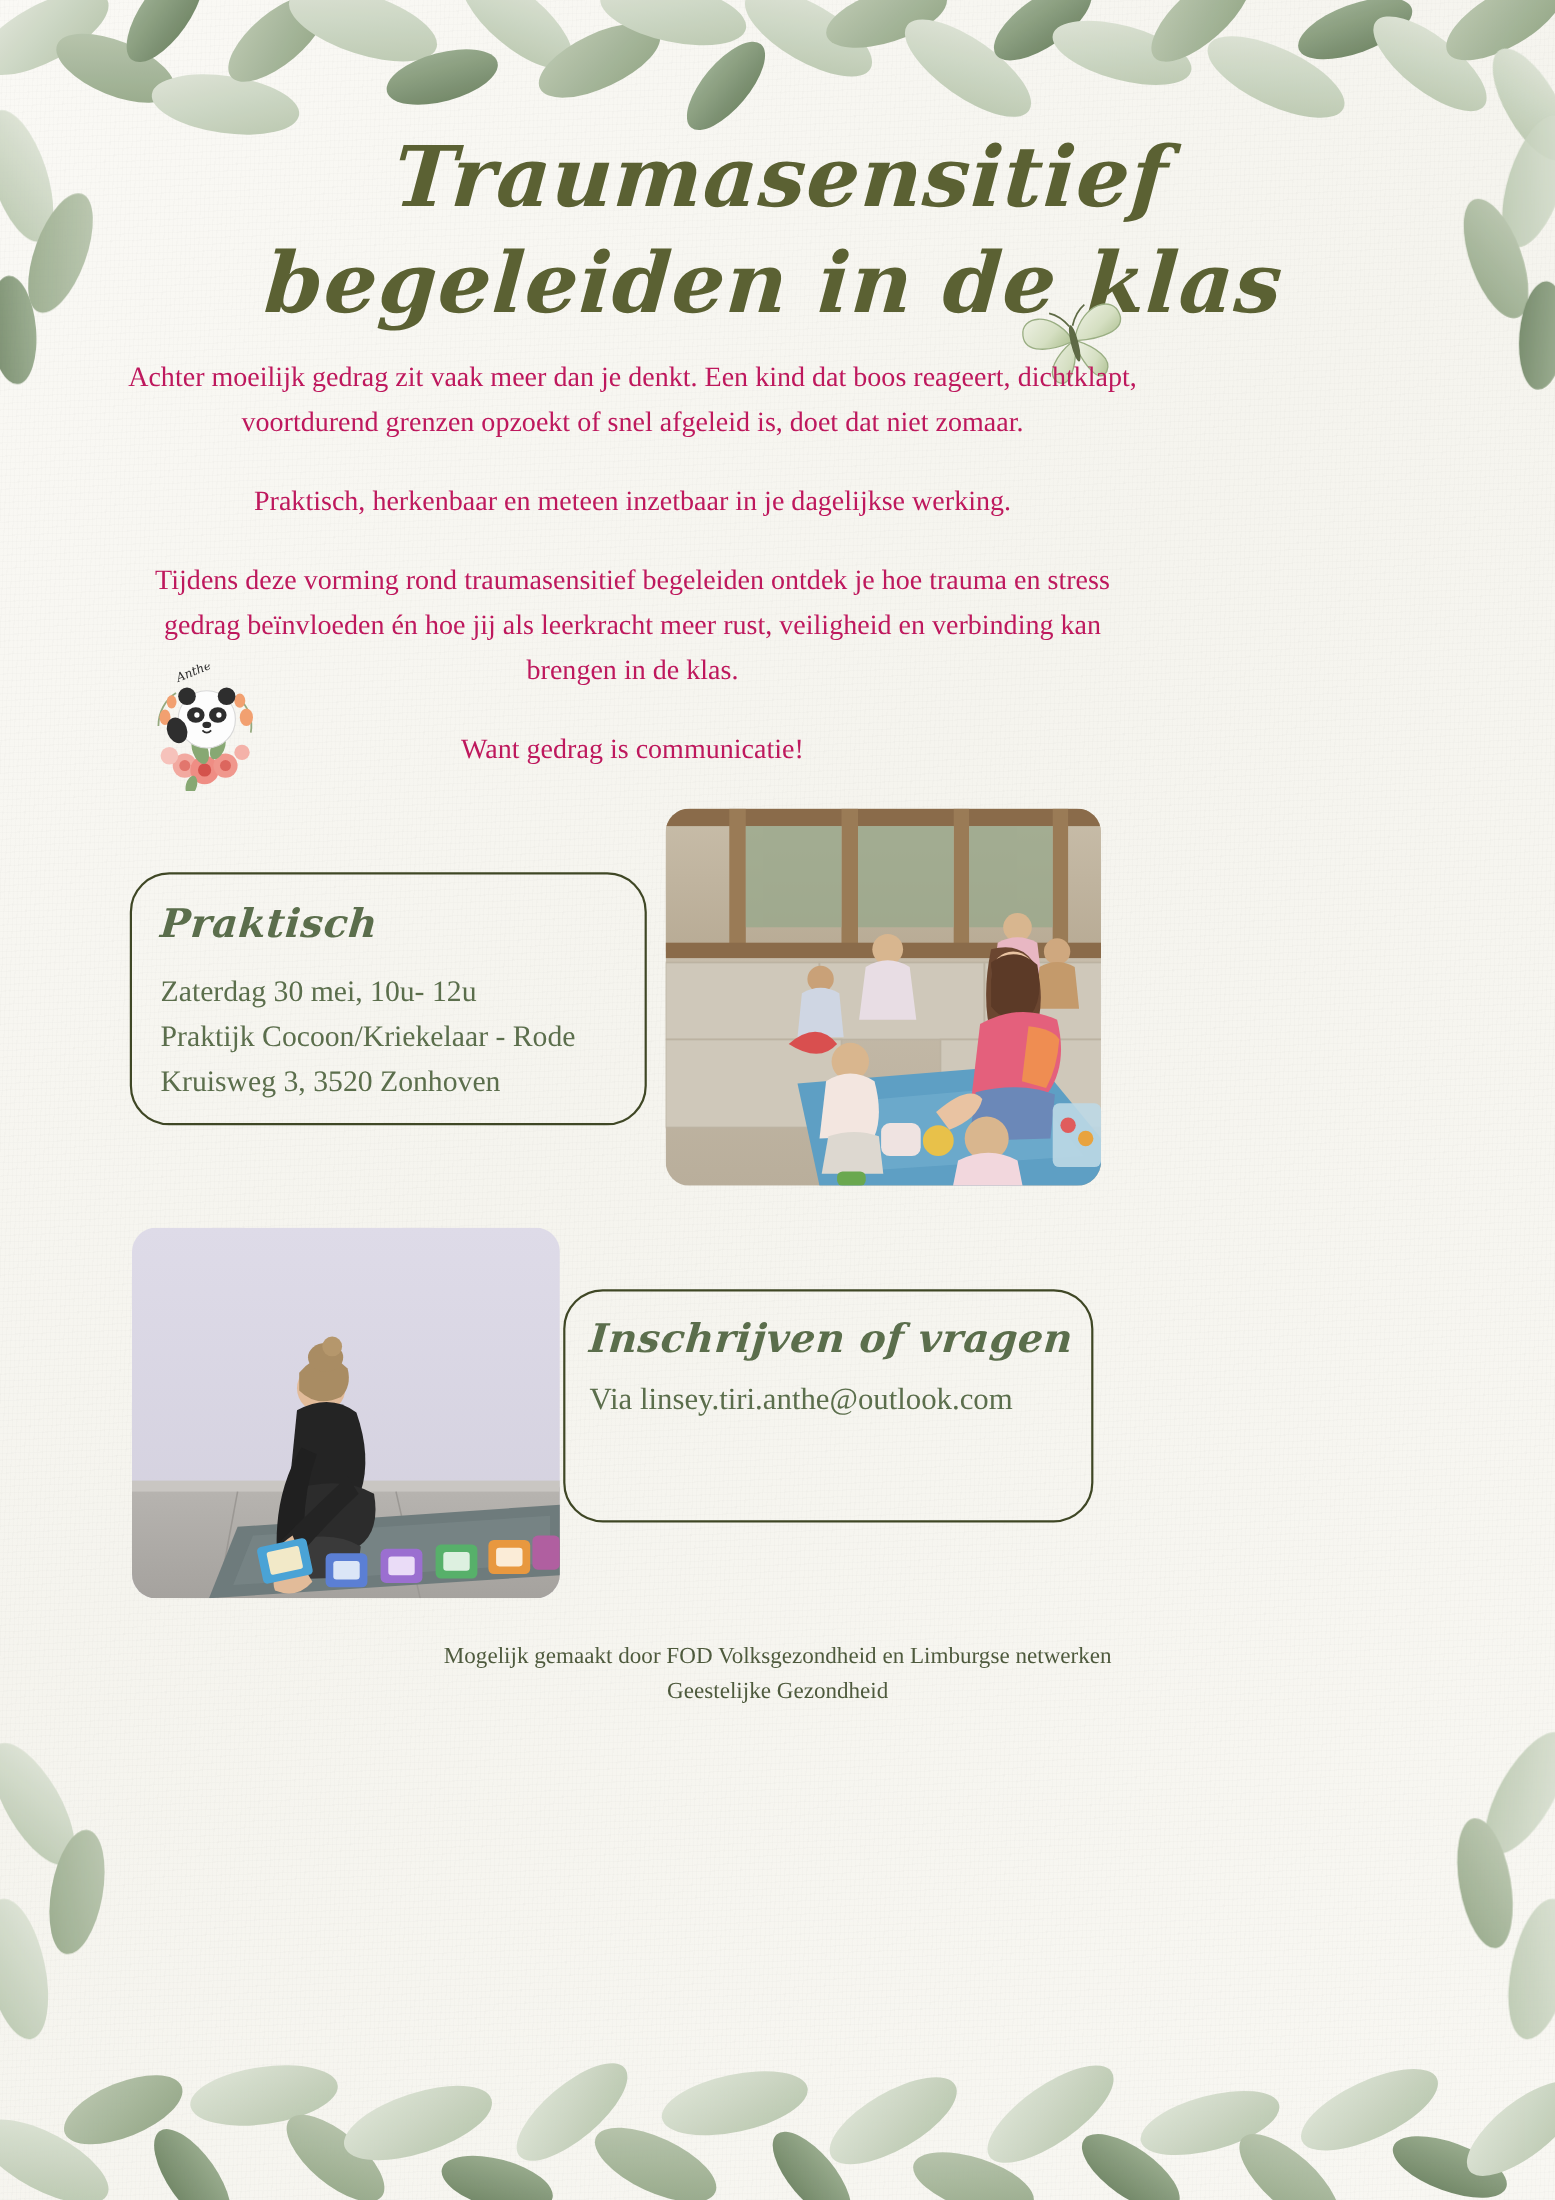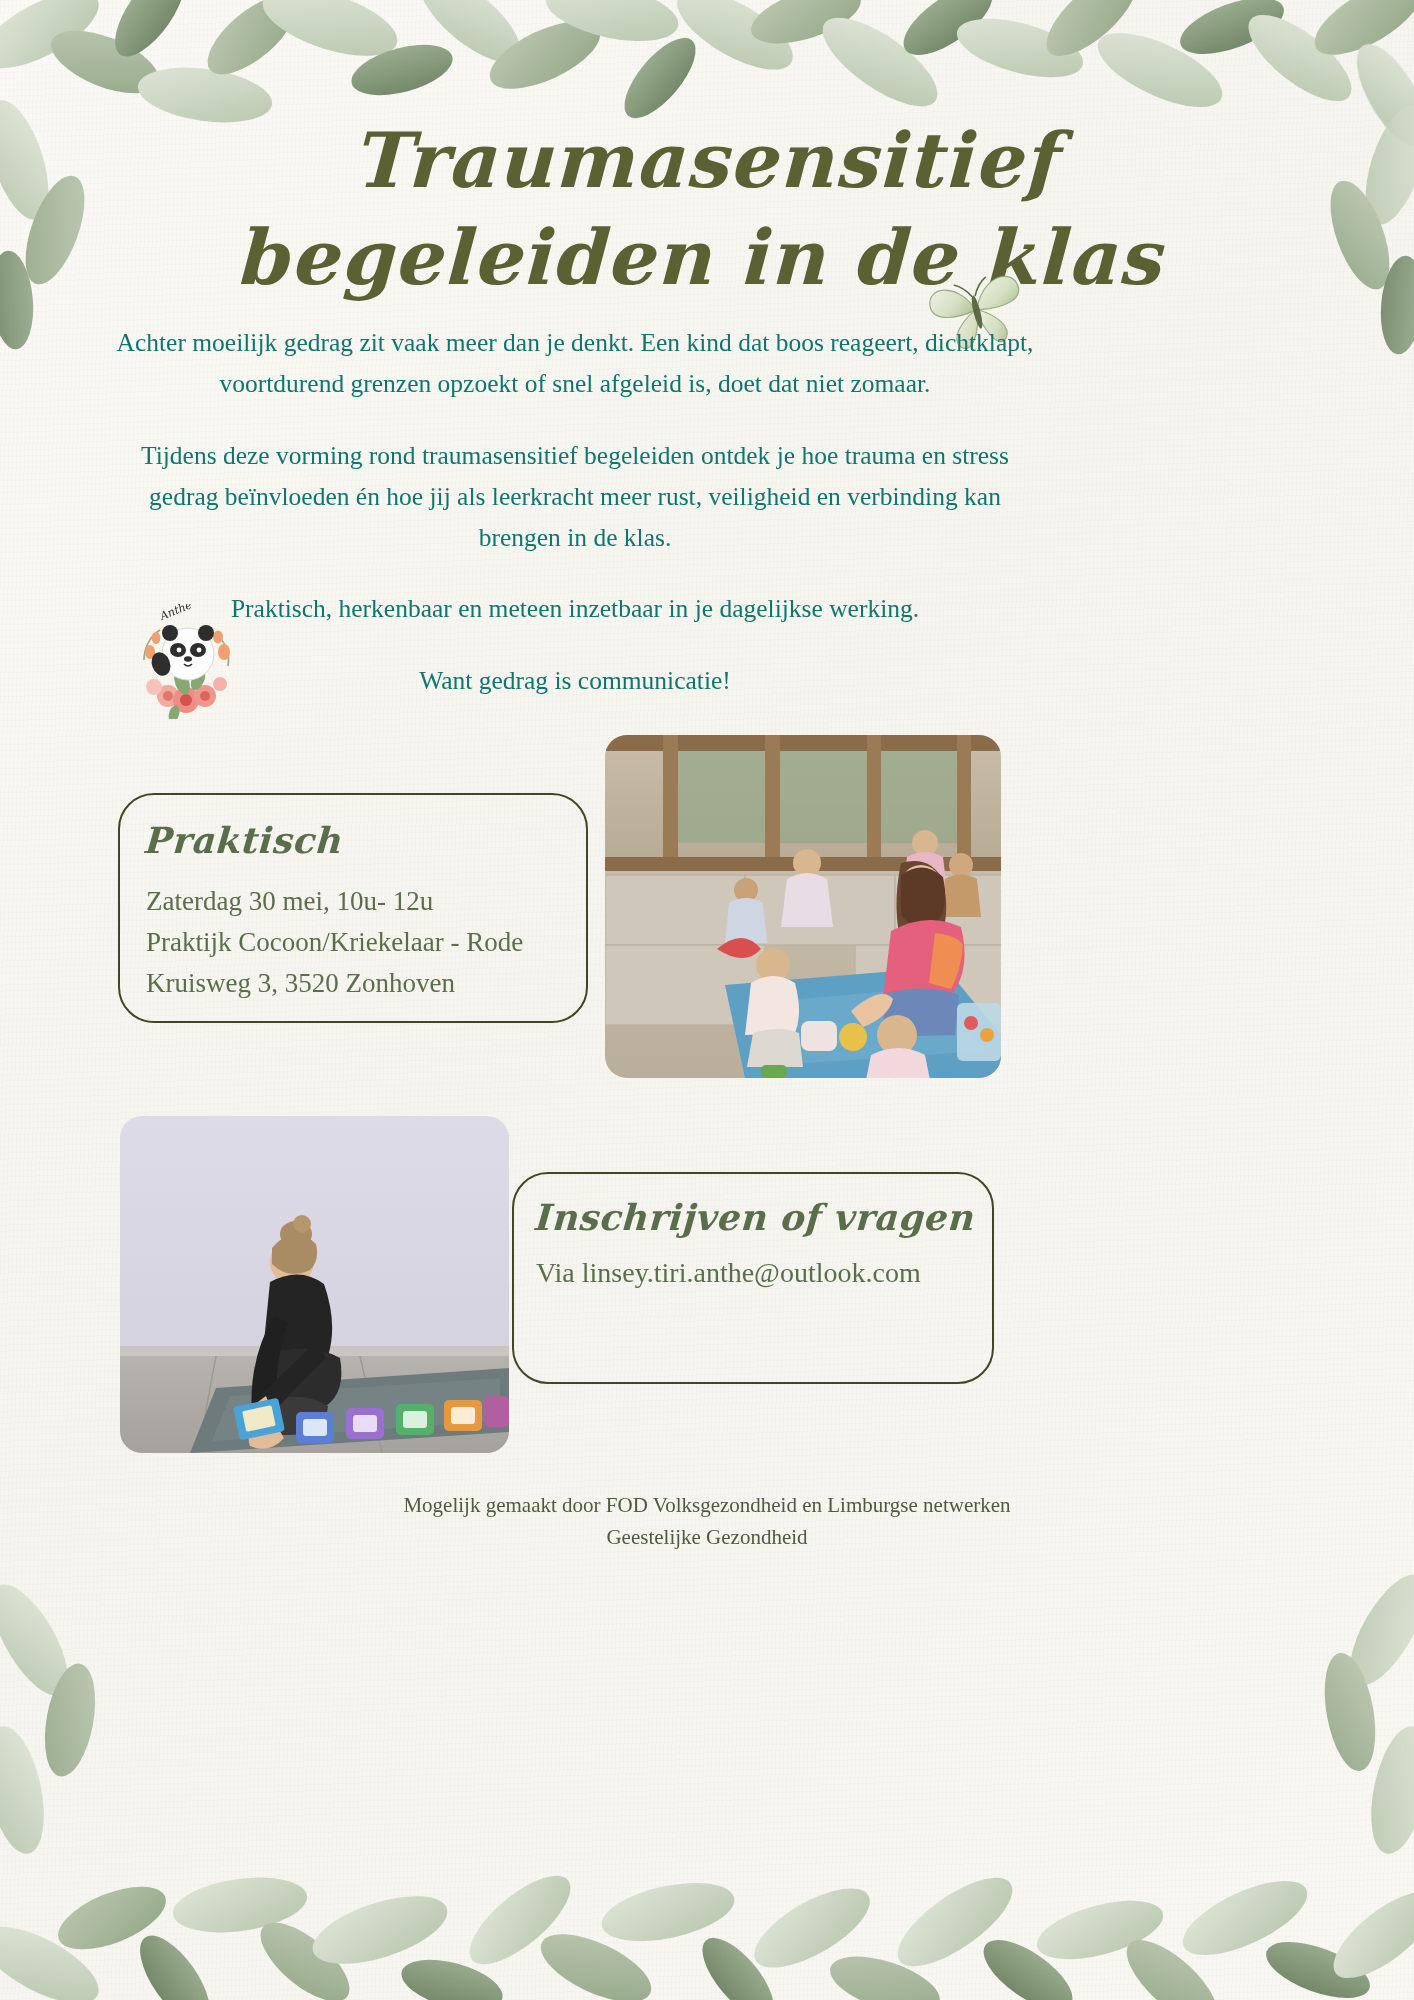--- a/index.html
+++ b/index.html
@@ -36,21 +36,21 @@
     letter-spacing:1px;
     color:#5b6133;
     transform:skewX(-4deg);
   }
   .title .l2{ display:block; }
 
   
   .body-wrap{
     position:absolute; left:110px; width:930px; top:322px;
     text-align:center;
-    color:#0f766e;
+    color:#be185d;
     font-size:25.5px;
     line-height:1.62;
   }
   .body-wrap p{ margin:0 0 30px 0; }
   .body-wrap p:last-child{ margin-bottom:4px; }
 
   
   .butterfly{ position:absolute; left:922px; top:258px; width:110px; height:100px; }
 
   
@@ -216,22 +216,22 @@
         <path d="M56 52 C72 62 84 76 76 86 C66 96 58 74 54 58 Z" fill="url(#bw)" stroke="#9aae83" stroke-width="1.2"></path>
         <ellipse cx="54" cy="54" rx="3.4" ry="17" fill="#5e6a45"></ellipse>
         <path d="M53 38 C48 28 42 24 38 22" stroke="#5e6a45" stroke-width="1.6" fill="none"></path>
         <path d="M56 38 C61 28 67 24 71 22" stroke="#5e6a45" stroke-width="1.6" fill="none"></path>
       </g>
     </svg>
   </div>
 
   <div class="body-wrap">
     <p>Achter moeilijk gedrag zit vaak meer dan je denkt. Een kind dat boos reageert, dichtklapt, voortdurend grenzen opzoekt of snel afgeleid is, doet dat niet zomaar.</p>
+    <p>Praktisch, herkenbaar en meteen inzetbaar in je dagelijkse werking.</p>
     <p>Tijdens deze vorming rond traumasensitief begeleiden ontdek je hoe trauma en stress gedrag beïnvloeden én hoe jij als leerkracht meer rust, veiligheid en verbinding kan brengen in de klas.</p>
-    <p>Praktisch, herkenbaar en meteen inzetbaar in je dagelijkse werking.</p>
     <p>Want gedrag is communicatie!</p>
   </div>
 
   <div class="panda-logo">
     <svg width="120" height="115" viewBox="0 0 120 115" xmlns="http://www.w3.org/2000/svg">
 
       <g stroke="#8aa172" stroke-width="1.6" fill="none" opacity=".9">
         <path d="M32 26 C22 32 16 44 16 56"></path>
         <path d="M88 30 C98 38 102 50 100 62"></path>
       </g>

